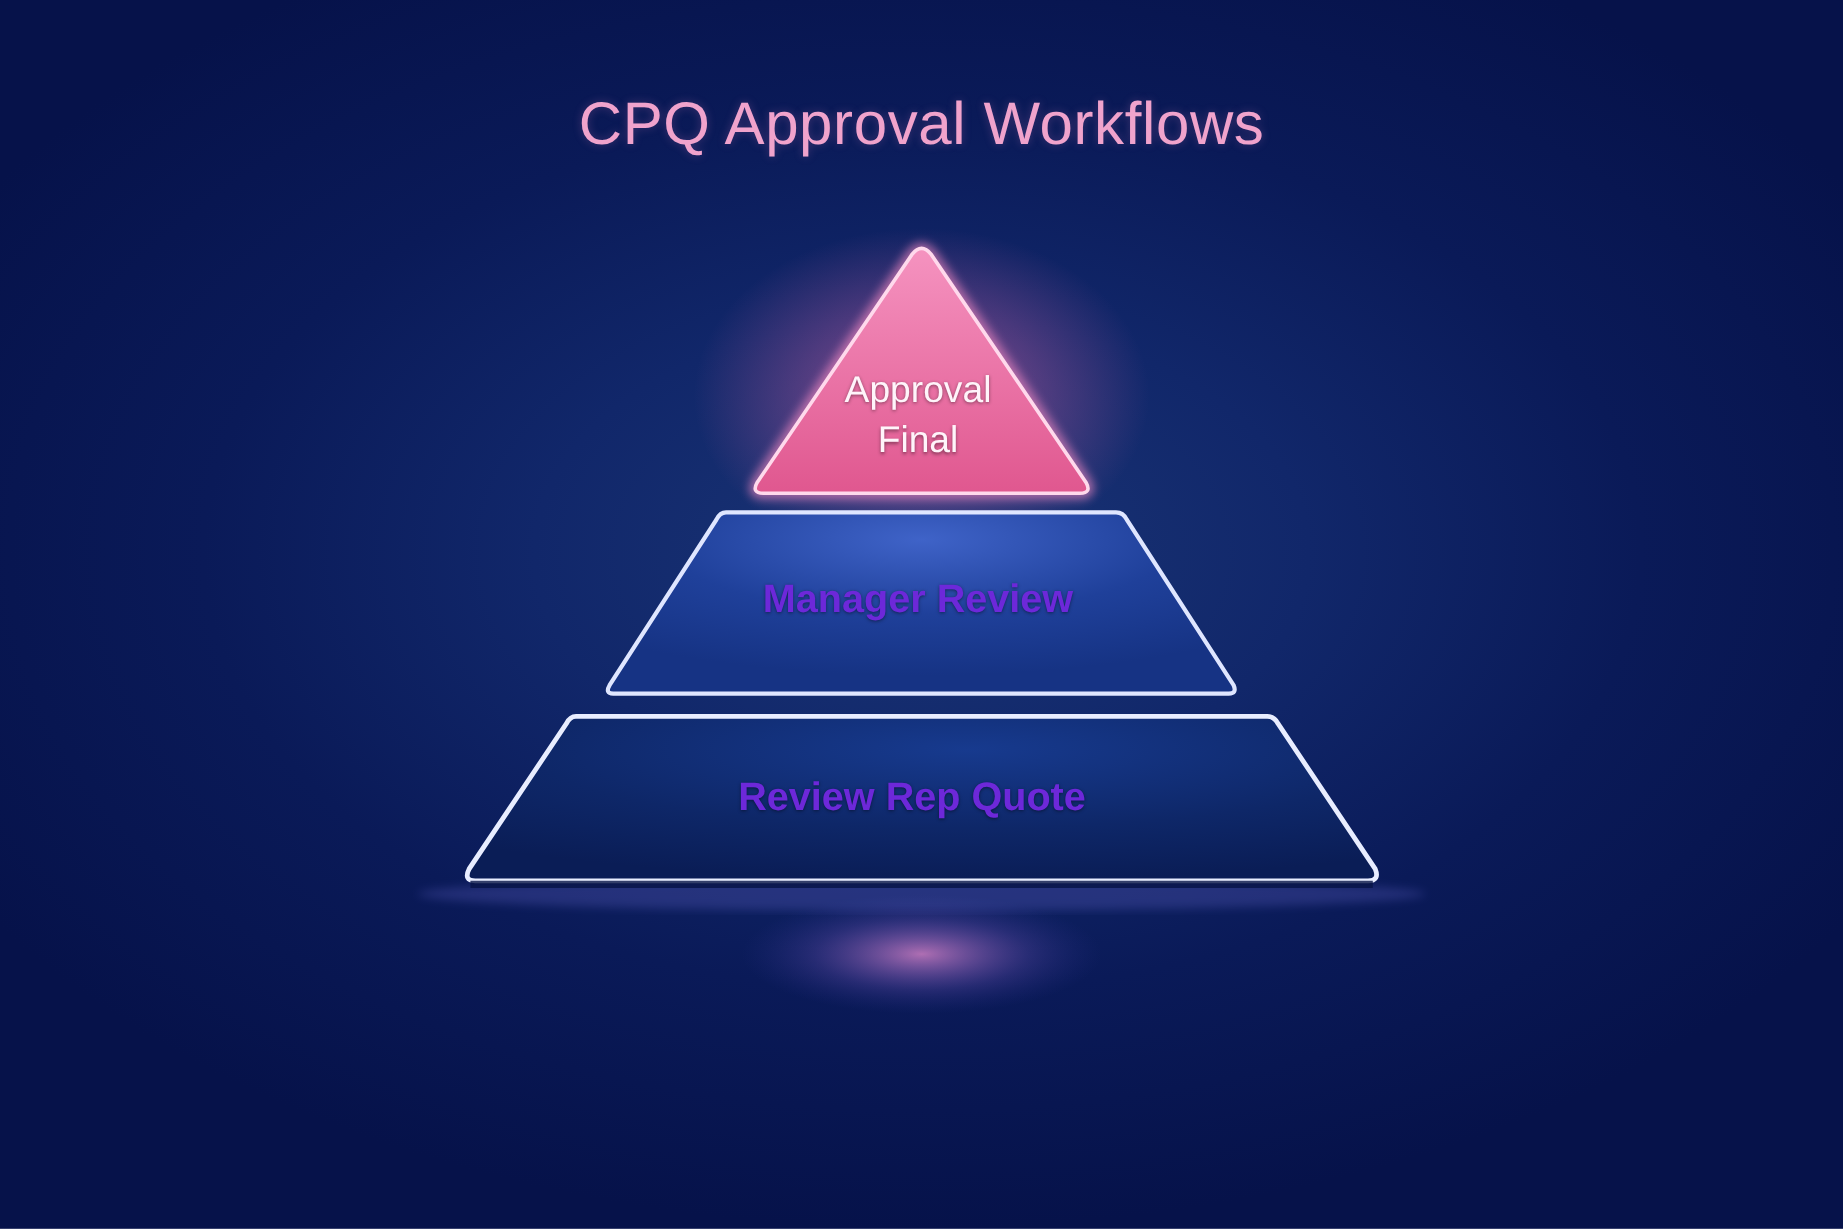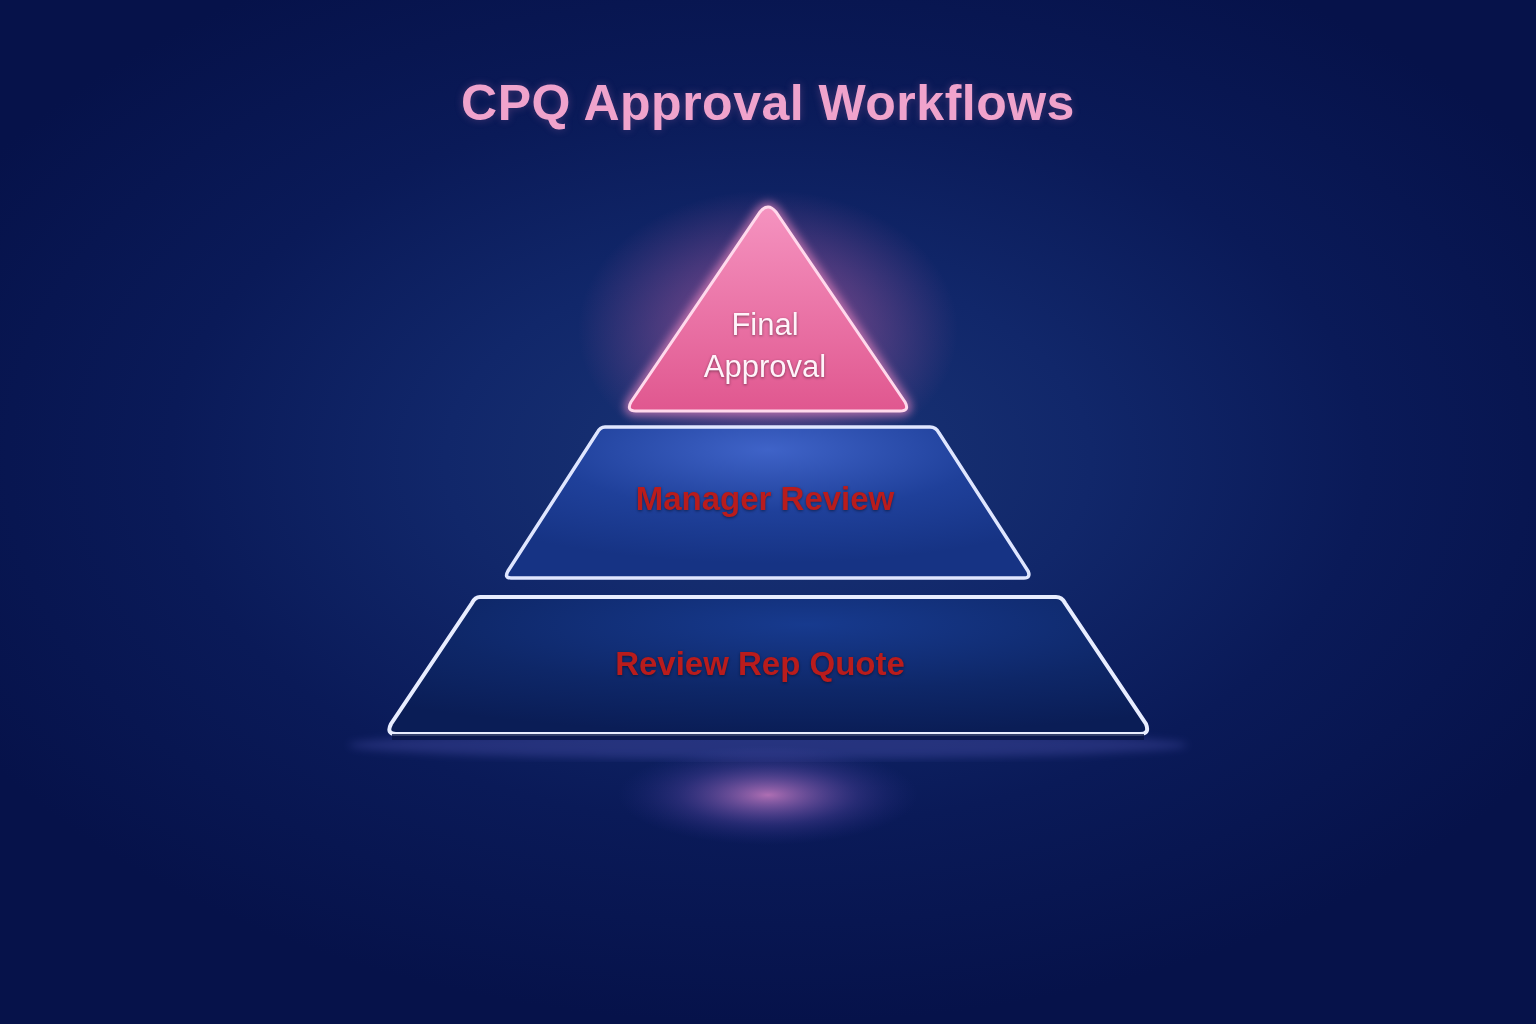--- a/index.html
+++ b/index.html
@@ -5,25 +5,24 @@
     html, body { margin: 0; padding: 0; }
     body {
       width: 1536px; height: 1024px; overflow: hidden; position: relative;
       background: radial-gradient(ellipse 60% 55% at 50% 45%, #1a3576 0%, #11276a 35%, #0a1a58 65%, #06124a 100%);
       font-family: "Liberation Sans", "DejaVu Sans", sans-serif;
     }
     .title {
       position: absolute; left: 0; right: 0; top: 74px; text-align: center;
       font-size: 50px; color: #f0a3cc; letter-spacing: 0.5px;
       text-shadow: 0 0 8px rgba(240,140,200,0.25);
-      font-weight: bold;
     }
     svg.diagram { position: absolute; left: 0; top: 0; }
     .label {
-      position: absolute; text-align: center; color: #b91c1c; font-weight: bold;
+      position: absolute; text-align: center; color: #6d28d9; font-weight: bold;
       text-shadow: 0 1px 3px rgba(0,0,0,0.45);
     }
     .lbl-top { left: 640px; width: 250px; top: 304px; font-size: 31px; line-height: 42px; font-weight: normal; color: #fff4fa; }
     .lbl-mid { left: 520px; width: 490px; top: 480px; font-size: 33px; }
     .lbl-bot { left: 400px; width: 720px; top: 645px; font-size: 33px; }
   </style>
 </head>
 <body>
 
 <div class="title">CPQ Approval Workflows</div>
@@ -76,17 +75,17 @@
     <path d="M 600 578 L 936 578" stroke="#9fb6ff" stroke-width="3" opacity="0.8" filter="url(#blur4)"></path>
   </g>
 
   <g>
     <path d="M 760 212 Q 768 202 776 212 L 905 402 Q 910 411 900 411 L 636 411 Q 626 411 631 402 Z" fill="none" stroke="#ff8fc8" stroke-width="10" opacity="0.6" filter="url(#blur4)"></path>
     <path d="M 760 212 Q 768 202 776 212 L 905 402 Q 910 411 900 411 L 636 411 Q 626 411 631 402 Z" fill="url(#topFill)" stroke="#ffd9ec" stroke-width="3"></path>
   </g>
 </svg>
 
 <div class="label lbl-top">
+  <div>Approval</div>
   <div>Final</div>
-  <div>Approval</div>
 </div>
 <div class="label lbl-mid">Manager Review</div>
 <div class="label lbl-bot">Review Rep Quote</div>
 
 </body></html>

